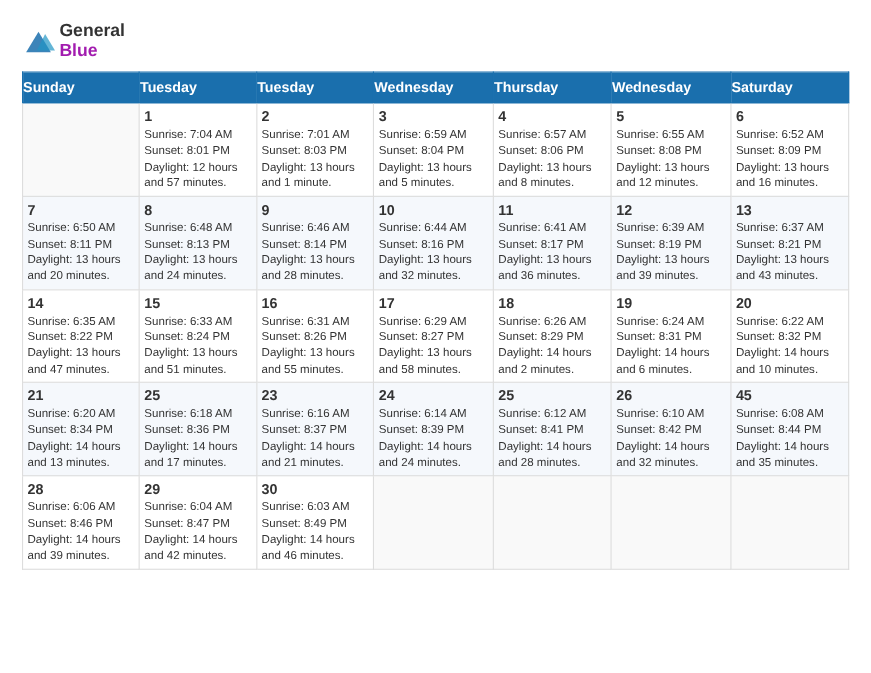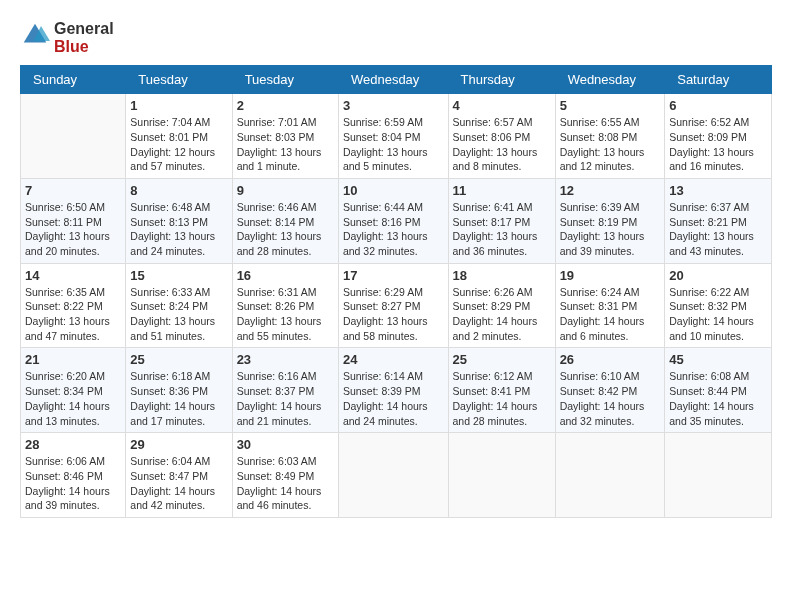--- a/index.html
+++ b/index.html
@@ -11,37 +11,37 @@
       padding: 20px;
     }
     .header {
       display: flex;
       justify-content: space-between;
       align-items: flex-start;
       margin-bottom: 10px;
     }
     .logo {
       display: flex;
-      align-items: flex-start;
+      align-items: flex-end;
       gap: 4px;
     }
     .logo-text {
       display: flex;
       flex-direction: column;
       line-height: 1.1;
     }
     .logo-general {
       font-size: 16px;
       font-weight: bold;
       color: #333;
     }
     .logo-blue {
       font-size: 16px;
       font-weight: bold;
-      color: #b91c1c;
+      color: #a21caf;
     }
     .logo-icon {
       width: 30px;
       height: 30px;
     }
     .title-block {
       text-align: right;
     }
     .title-month {
       font-size: 36px;
@@ -55,24 +55,24 @@
     table {
       width: 100%;
       border-collapse: collapse;
       font-size: 11px;
     }
     thead tr {
       background-color: #1a6fad;
       color: #fff;
     }
     thead th {
-      padding: 6px 12px;
+      padding: 6px 0;
       text-align: left;
       font-size: 13px;
-      font-weight: normal;
+      font-weight: bold;
       border: 1px solid #1a6fad;
     }
     tbody tr {
       border-bottom: 1px solid #ccc;
     }
     tbody td {
       border: 1px solid #ddd;
       padding: 4px 4px;
       vertical-align: top;
       min-height: 80px;

